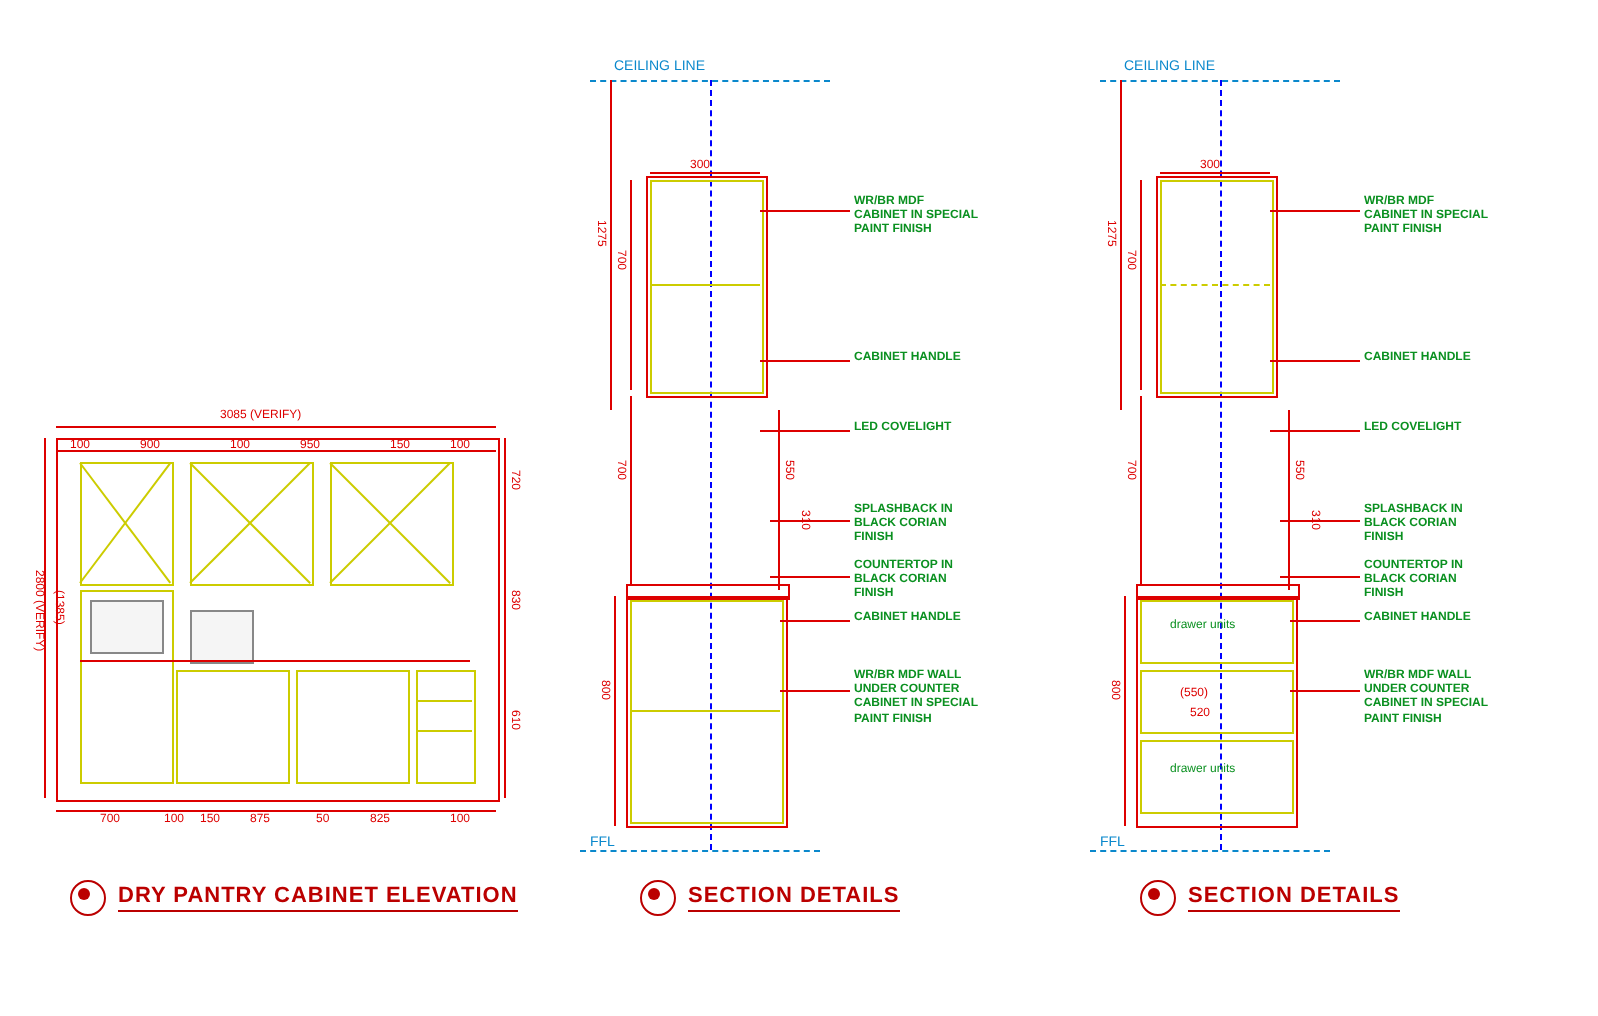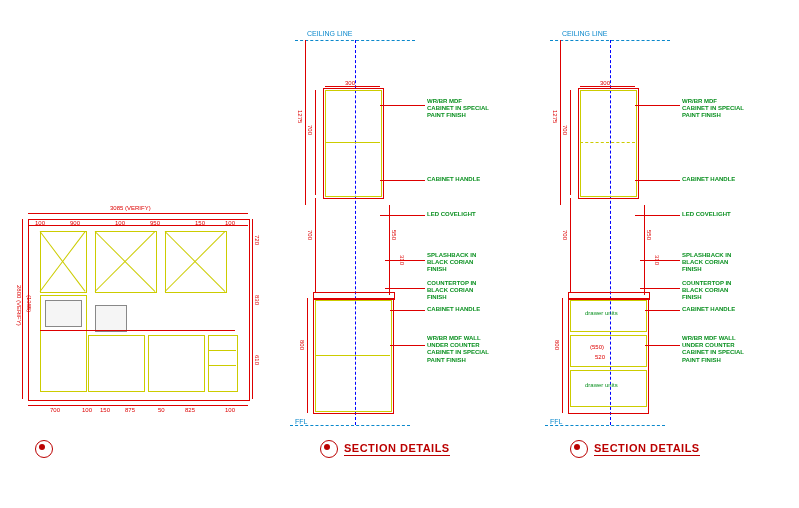--- a/index.html
+++ b/index.html
@@ -77,20 +77,21 @@
   <div class="dim-h" style="left:30px;top:212px">700</div>
   <div class="dim-h" style="left:62px;top:212px">100</div>
   <div class="dim-h" style="left:80px;top:212px">150</div>
   <div class="dim-h" style="left:105px;top:212px">875</div>
   <div class="dim-h" style="left:138px;top:212px">50</div>
   <div class="dim-h" style="left:165px;top:212px">825</div>
   <div class="dim-h" style="left:205px;top:212px">100</div>
 </div>
 <div class="title-row" style="left:35px;top:440px">
   <div class="title-icon"></div>
+  <div class="title-text">DRY PANTRY CABINET ELEVATION</div>
 </div>
 
 <div class="view" style="left:285px;top:30px;width:230px;height:400px">
   <div class="ceiling" style="left:22px;top:0">CEILING LINE</div>
   <div class="ceiling-line" style="left:10px;top:10px;width:120px"></div>
   <div class="center-v" style="left:70px;top:10px;height:385px"></div>
   <div class="dim-h" style="left:60px;top:50px">300</div>
   <div class="dim-hline dim-line" style="left:40px;top:56px;width:55px"></div>
 
   <div class="cab" style="left:40px;top:60px;width:55px;height:105px"></div>

